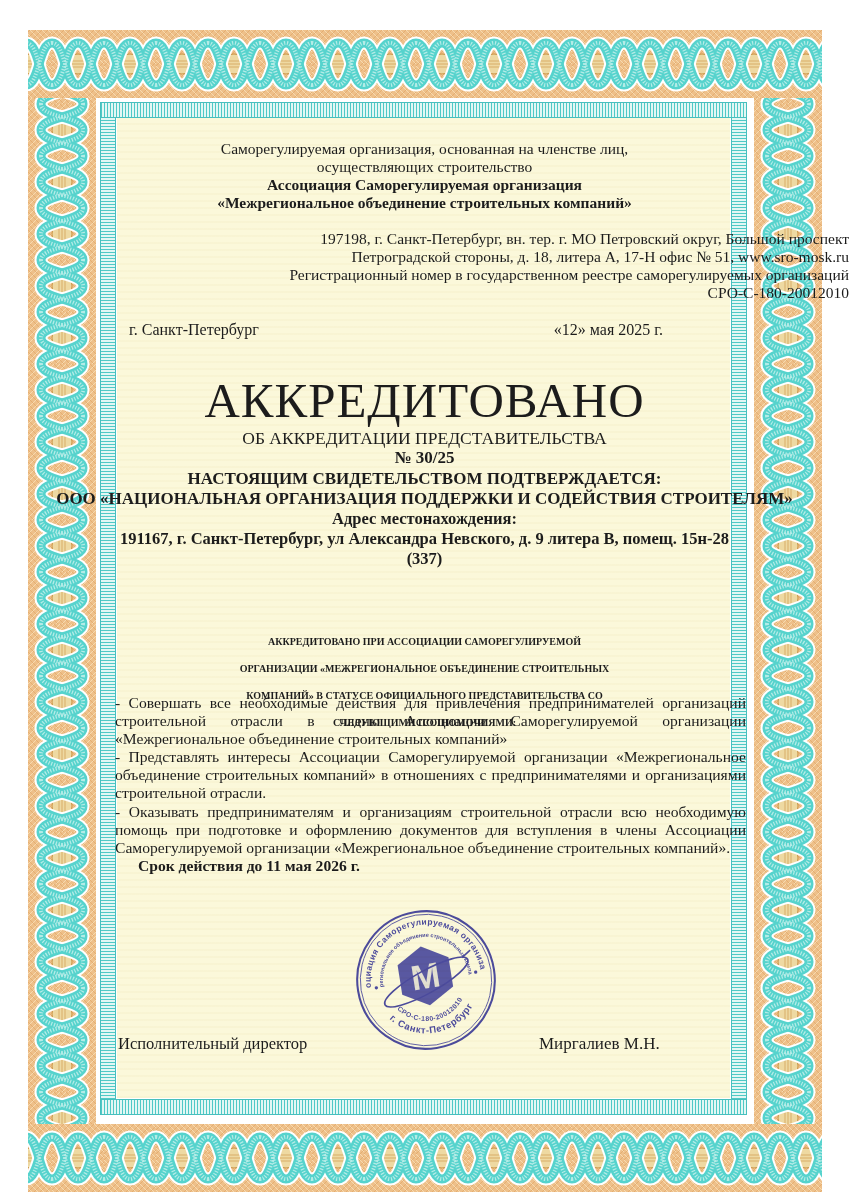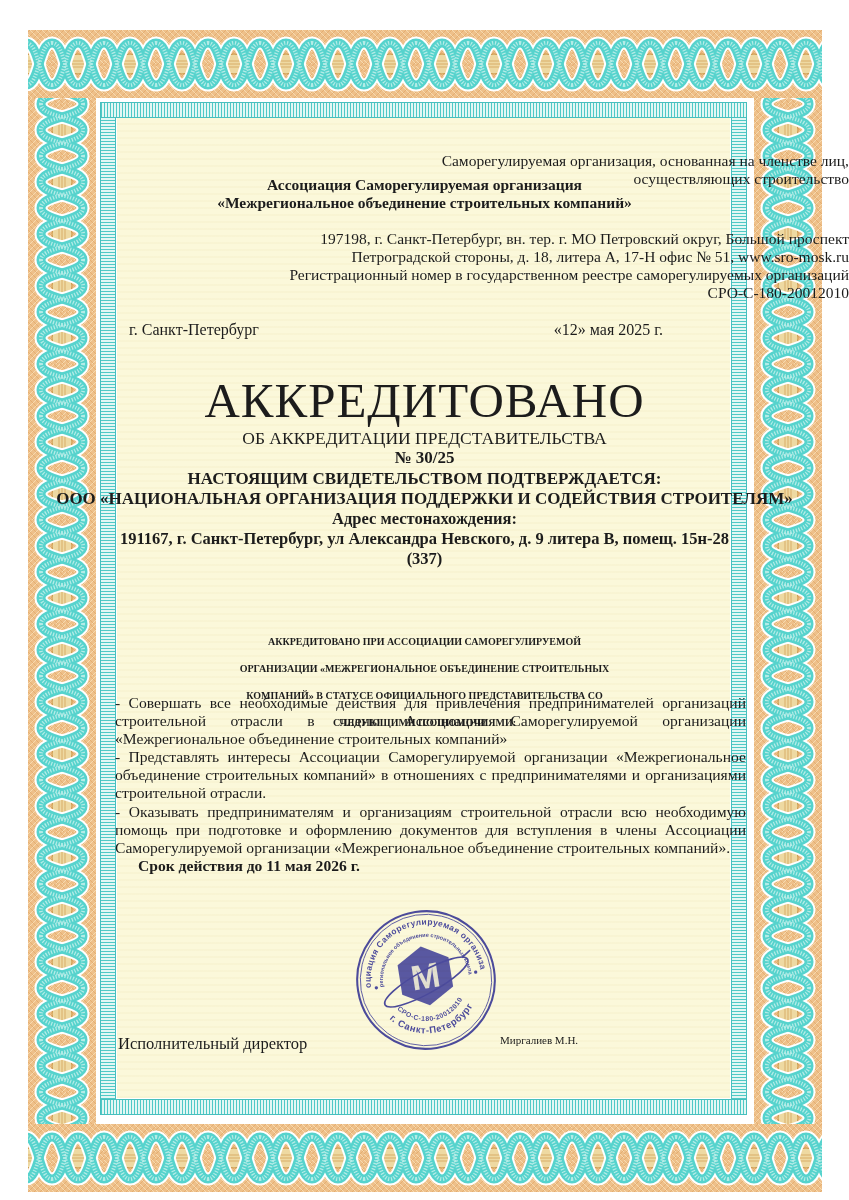--- a/index.html
+++ b/index.html
@@ -21,40 +21,40 @@
   .strip.v{top:15px;bottom:15px;width:15px;background:repeating-linear-gradient(0deg,#4fc9c6 0 1px,#e2f7f4 1px 3px);}
   .strip.t{top:0;border-bottom:1px solid #47bfbe;}
   .strip.btm{bottom:0;border-top:1px solid #47bfbe;}
   .strip.l{left:0;border-right:1px solid #47bfbe;}
   .strip.r{right:0;border-left:1px solid #47bfbe;}
 
   #paper{position:absolute;left:117px;top:118px;width:613px;height:980px;
     background:#fbf8da;
     background-image:repeating-linear-gradient(0deg,rgba(225,210,150,.10) 0 2px,rgba(255,255,255,0) 2px 7px);}
 
-  #org-type{top:152px;font-size:15.5px;line-height:18px;text-align:right;}
+  #org-type{top:140px;font-size:15.5px;line-height:18px;}
   #org-name{top:176px;font-size:15.5px;line-height:18px;}
   #org-contacts{top:230px;font-size:15.5px;line-height:18px;text-align:right;}
   #place{left:129px;top:321px;font-size:16px;}
   #date{right:186px;top:321px;font-size:16px;}
   #title{top:376px;font-size:49px;line-height:50px;letter-spacing:1px;}
   #subtitle{top:429px;font-size:17.5px;line-height:19px;}
   #number{top:448px;font-size:17px;line-height:20px;}
   #statement{top:469px;line-height:20px;}
   #statement .row{display:block;line-height:20px;}
   #holder-name{font-size:17px;white-space:nowrap;}
   #statement-heading{font-size:17px;}
   #holder-ids,#holder-address-label,#holder-address{font-size:16.5px;}
   #accred{top:628px;font-size:10px;line-height:27px;}
   #powers{left:115px;top:694px;width:631px;font-size:15.6px;line-height:18.1px;text-align:justify;}
   #powers p{margin:0;}
   #validity{font-weight:700;text-align:left;padding-left:23px;}
   #stamp{left:348px;top:902px;width:156px;height:156px;mix-blend-mode:multiply;}
   #sig-pos{left:118px;top:1034px;font-size:16.5px;}
-  #sig-name{left:500px;top:1034px;font-size:11px;}
+  #sig-name{left:539px;top:1034px;font-size:17px;}
   .stamp-sans{font-family:"Liberation Sans",sans-serif;}
 </style>
 </head>
 <body>
 
 <svg id="guilloche" xmlns="http://www.w3.org/2000/svg" width="849" height="1200" viewBox="0 0 849 1200">
   <defs>
     <pattern id="otex" width="6" height="6" patternUnits="userSpaceOnUse">
       <rect width="6" height="6" fill="#eec08a"></rect>
       <path d="M0,6 L6,0" stroke="#d8995380" stroke-width="0.9"></path>

